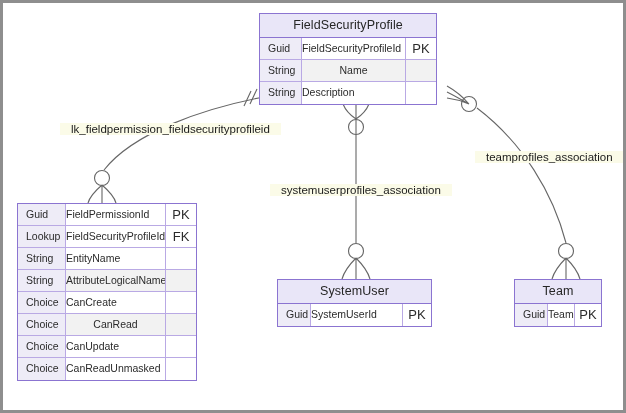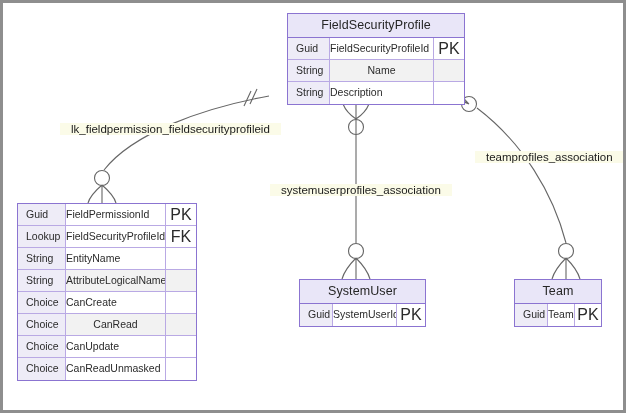--- a/index.html
+++ b/index.html
@@ -77,37 +77,37 @@
     font-size: 10.5px;
     color: #2b2b2b;
     line-height: 21px;
     padding-left: 0;
     flex: 1 1 auto;
     white-space: nowrap;
     overflow: hidden;
   }
   .c-key {
     box-sizing: border-box;
-    font-size: 16px;
+    font-size: 13px;
     color: #2b2b2b;
     line-height: 21px;
     text-align: center;
     flex: 0 0 auto;
   }
 
   
-  #ent-fieldsecurityprofile { left: 284px; top: 10px;  width: 178px; }
+  #ent-fieldsecurityprofile { left: 256px; top: 10px;  width: 178px; }
   #ent-fieldsecurityprofile .c-type { flex-basis: 42px; }
   #ent-fieldsecurityprofile .c-key  { flex-basis: 30px; }
 
   #ent-fieldpermission { left: 14px; top: 200px; width: 180px; }
   #ent-fieldpermission .c-type { flex-basis: 48px; }
   #ent-fieldpermission .c-key  { flex-basis: 30px; }
 
-  #ent-systemuser { left: 296px; top: 276px; width: 127px; }
+  #ent-systemuser { left: 274px; top: 276px; width: 155px; }
   #ent-systemuser .c-type { flex-basis: 33px; }
   #ent-systemuser .c-key  { flex-basis: 28px; }
 
   #ent-team { left: 511px; top: 276px; width: 88px; }
   #ent-team .c-type { flex-basis: 33px; }
   #ent-team .c-key  { flex-basis: 26px; }
 
   .edge-label {
     position: absolute;
     font-size: 11.5px;

